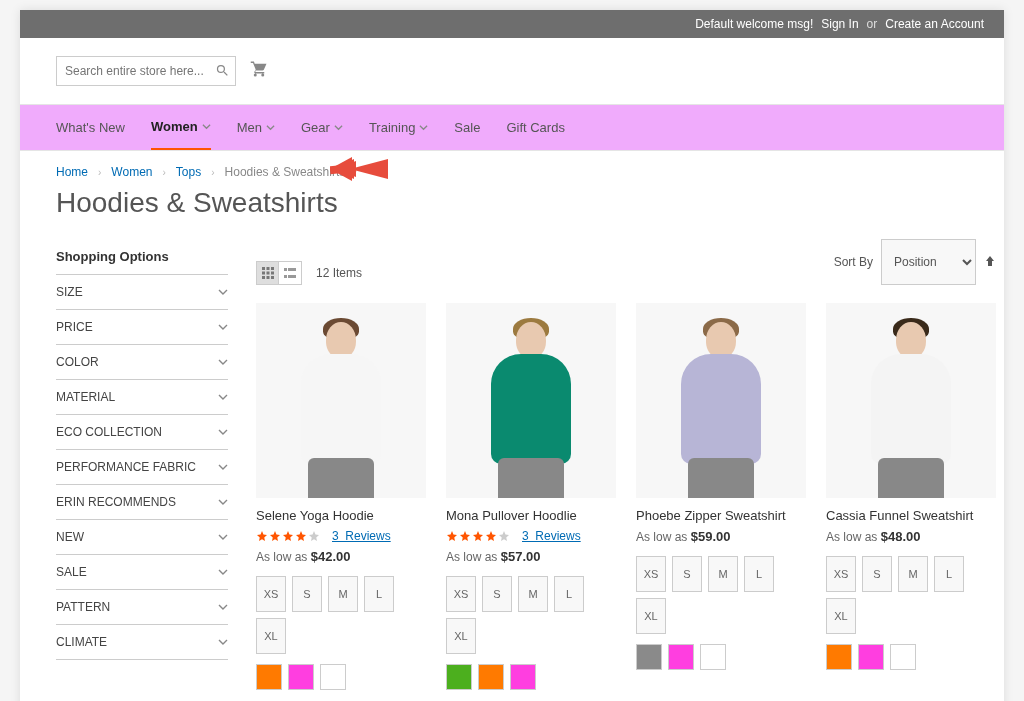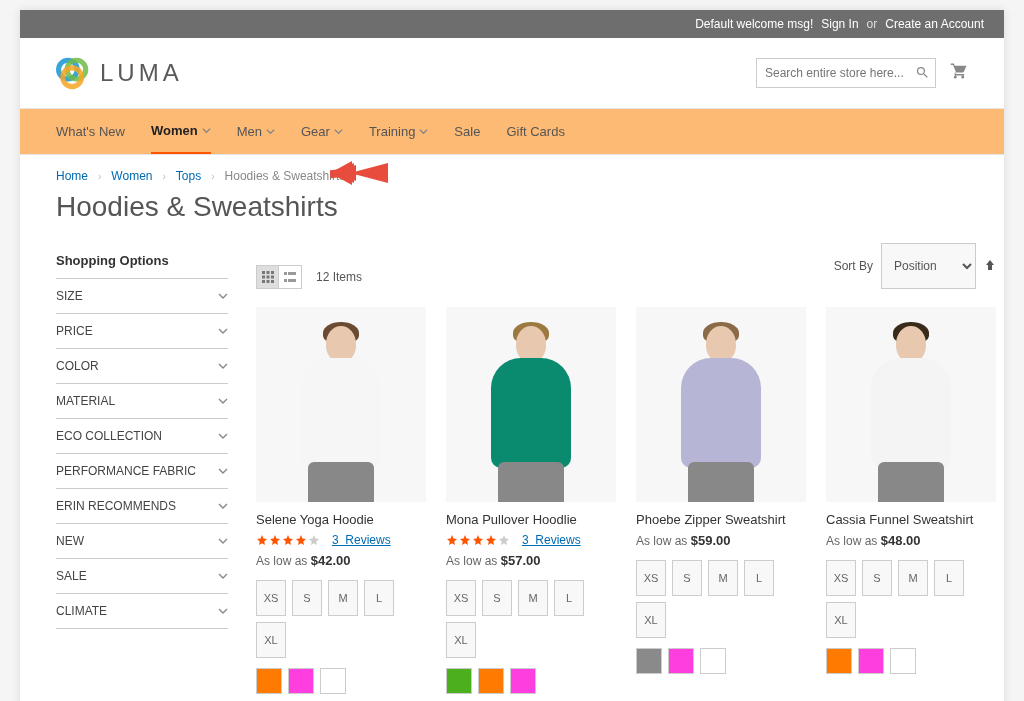--- a/index.html
+++ b/index.html
@@ -15,21 +15,21 @@
   .header { display:flex; align-items:center; justify-content:space-between; padding: 18px 36px; }
   .logo { display:flex; align-items:center; gap:10px; }
   .logo-name { font-size:24px; letter-spacing:4px; color:#5a5a5a; font-weight:300; }
   .header-right { display:flex; align-items:center; gap:14px; }
   .search-box { position:relative; }
   .search-box input { width:180px; height:30px; border:1px solid #ccc; padding:0 28px 0 8px; font-size:12px; color:#888; }
   .search-box svg { position:absolute; right:6px; top:7px; fill:#888; }
   .cart-icon svg { fill:#888; width:18px; height:18px; }
 
   
-  .nav { background:#fdba74; border-top:1px solid #e5e5e5; border-bottom:1px solid #e5e5e5; display:flex; padding:0 36px; gap:26px; }
+  .nav { background:#f0abfc; border-top:1px solid #e5e5e5; border-bottom:1px solid #e5e5e5; display:flex; padding:0 36px; gap:26px; }
   .nav-item { font-size:13px; color:#555; padding:14px 0; cursor:pointer; display:flex; align-items:center; gap:4px; }
   .nav-item.active { color:#222; font-weight:600; border-bottom:2px solid #ff5501; }
   .nav-chev { width:9px; height:9px; }
 
   
   .crumbs { padding:14px 36px 8px; font-size:12px; color:#888; display:flex; align-items:center; gap:10px; position:relative; }
   .crumbs a { color:#006bb4; text-decoration:none; }
   .crumb-sep { color:#bbb; font-size:10px; }
   .arrow { position:absolute; left:310px; top:2px; }
 
@@ -81,28 +81,20 @@
 
 <div class="page-wrap">
   <div class="topbar">
     <span>Default welcome msg!</span>
     <a href="#">Sign In</a>
     <span class="or">or</span>
     <a href="#">Create an Account</a>
   </div>
 
   <div class="header">
-    <div class="logo">
-      <svg width="34" height="34" viewBox="0 0 40 40">
-        <circle cx="14" cy="16" r="11" fill="none" stroke="#3aa3d8" stroke-width="6"></circle>
-        <circle cx="24" cy="16" r="11" fill="none" stroke="#6fbb47" stroke-width="6" opacity="0.85"></circle>
-        <circle cx="19" cy="25" r="11" fill="none" stroke="#f5a623" stroke-width="6" opacity="0.85"></circle>
-      </svg>
-      <span class="logo-name">LUMA</span>
-    </div>
     <div class="header-right">
       <div class="search-box">
         <input type="text" placeholder="Search entire store here..." style="">
         <svg width="15" height="15" viewBox="0 0 24 24">
             <path d="M15.5 14h-.79l-.28-.27A6.47 6.47 0 0016 9.5 6.5 6.5 0 109.5 16c1.61 0 3.09-.59 4.23-1.57l.27.28v.79l5 5L20.49 19l-5-5zM9.5 14A4.5 4.5 0 1114 9.5 4.49 4.49 0 019.5 14z"></path>
           </svg>
       </div>
       <span class="cart-icon">
         <svg viewBox="0 0 24 24">
             <path d="M7 18a2 2 0 102 2 2 2 0 00-2-2zm10 0a2 2 0 102 2 2 2 0 00-2-2zM7.2 14h9.45a2 2 0 001.8-1.1L22 5H6.21L5.27 2H1v2h3l3.6 8.59-1.35 2.44A2 2 0 007 18h12v-2H7.42a.25.25 0 01-.22-.37z"></path>
@@ -212,20 +204,26 @@
               <path d="M1 3l4 4 4-4" fill="none" stroke="#888" stroke-width="1.4"></path>
             </svg>
           </div>
           <div class="filter">
             <span>SALE</span>
             <svg width="10" height="10" viewBox="0 0 10 10">
               <path d="M1 3l4 4 4-4" fill="none" stroke="#888" stroke-width="1.4"></path>
             </svg>
           </div>
           <div class="filter">
+            <span>PATTERN</span>
+            <svg width="10" height="10" viewBox="0 0 10 10">
+              <path d="M1 3l4 4 4-4" fill="none" stroke="#888" stroke-width="1.4"></path>
+            </svg>
+          </div>
+          <div class="filter">
             <span>CLIMATE</span>
             <svg width="10" height="10" viewBox="0 0 10 10">
               <path d="M1 3l4 4 4-4" fill="none" stroke="#888" stroke-width="1.4"></path>
             </svg>
           </div>
         </div>
     </div>
 
     <div class="content">
       <div class="toolbar">

